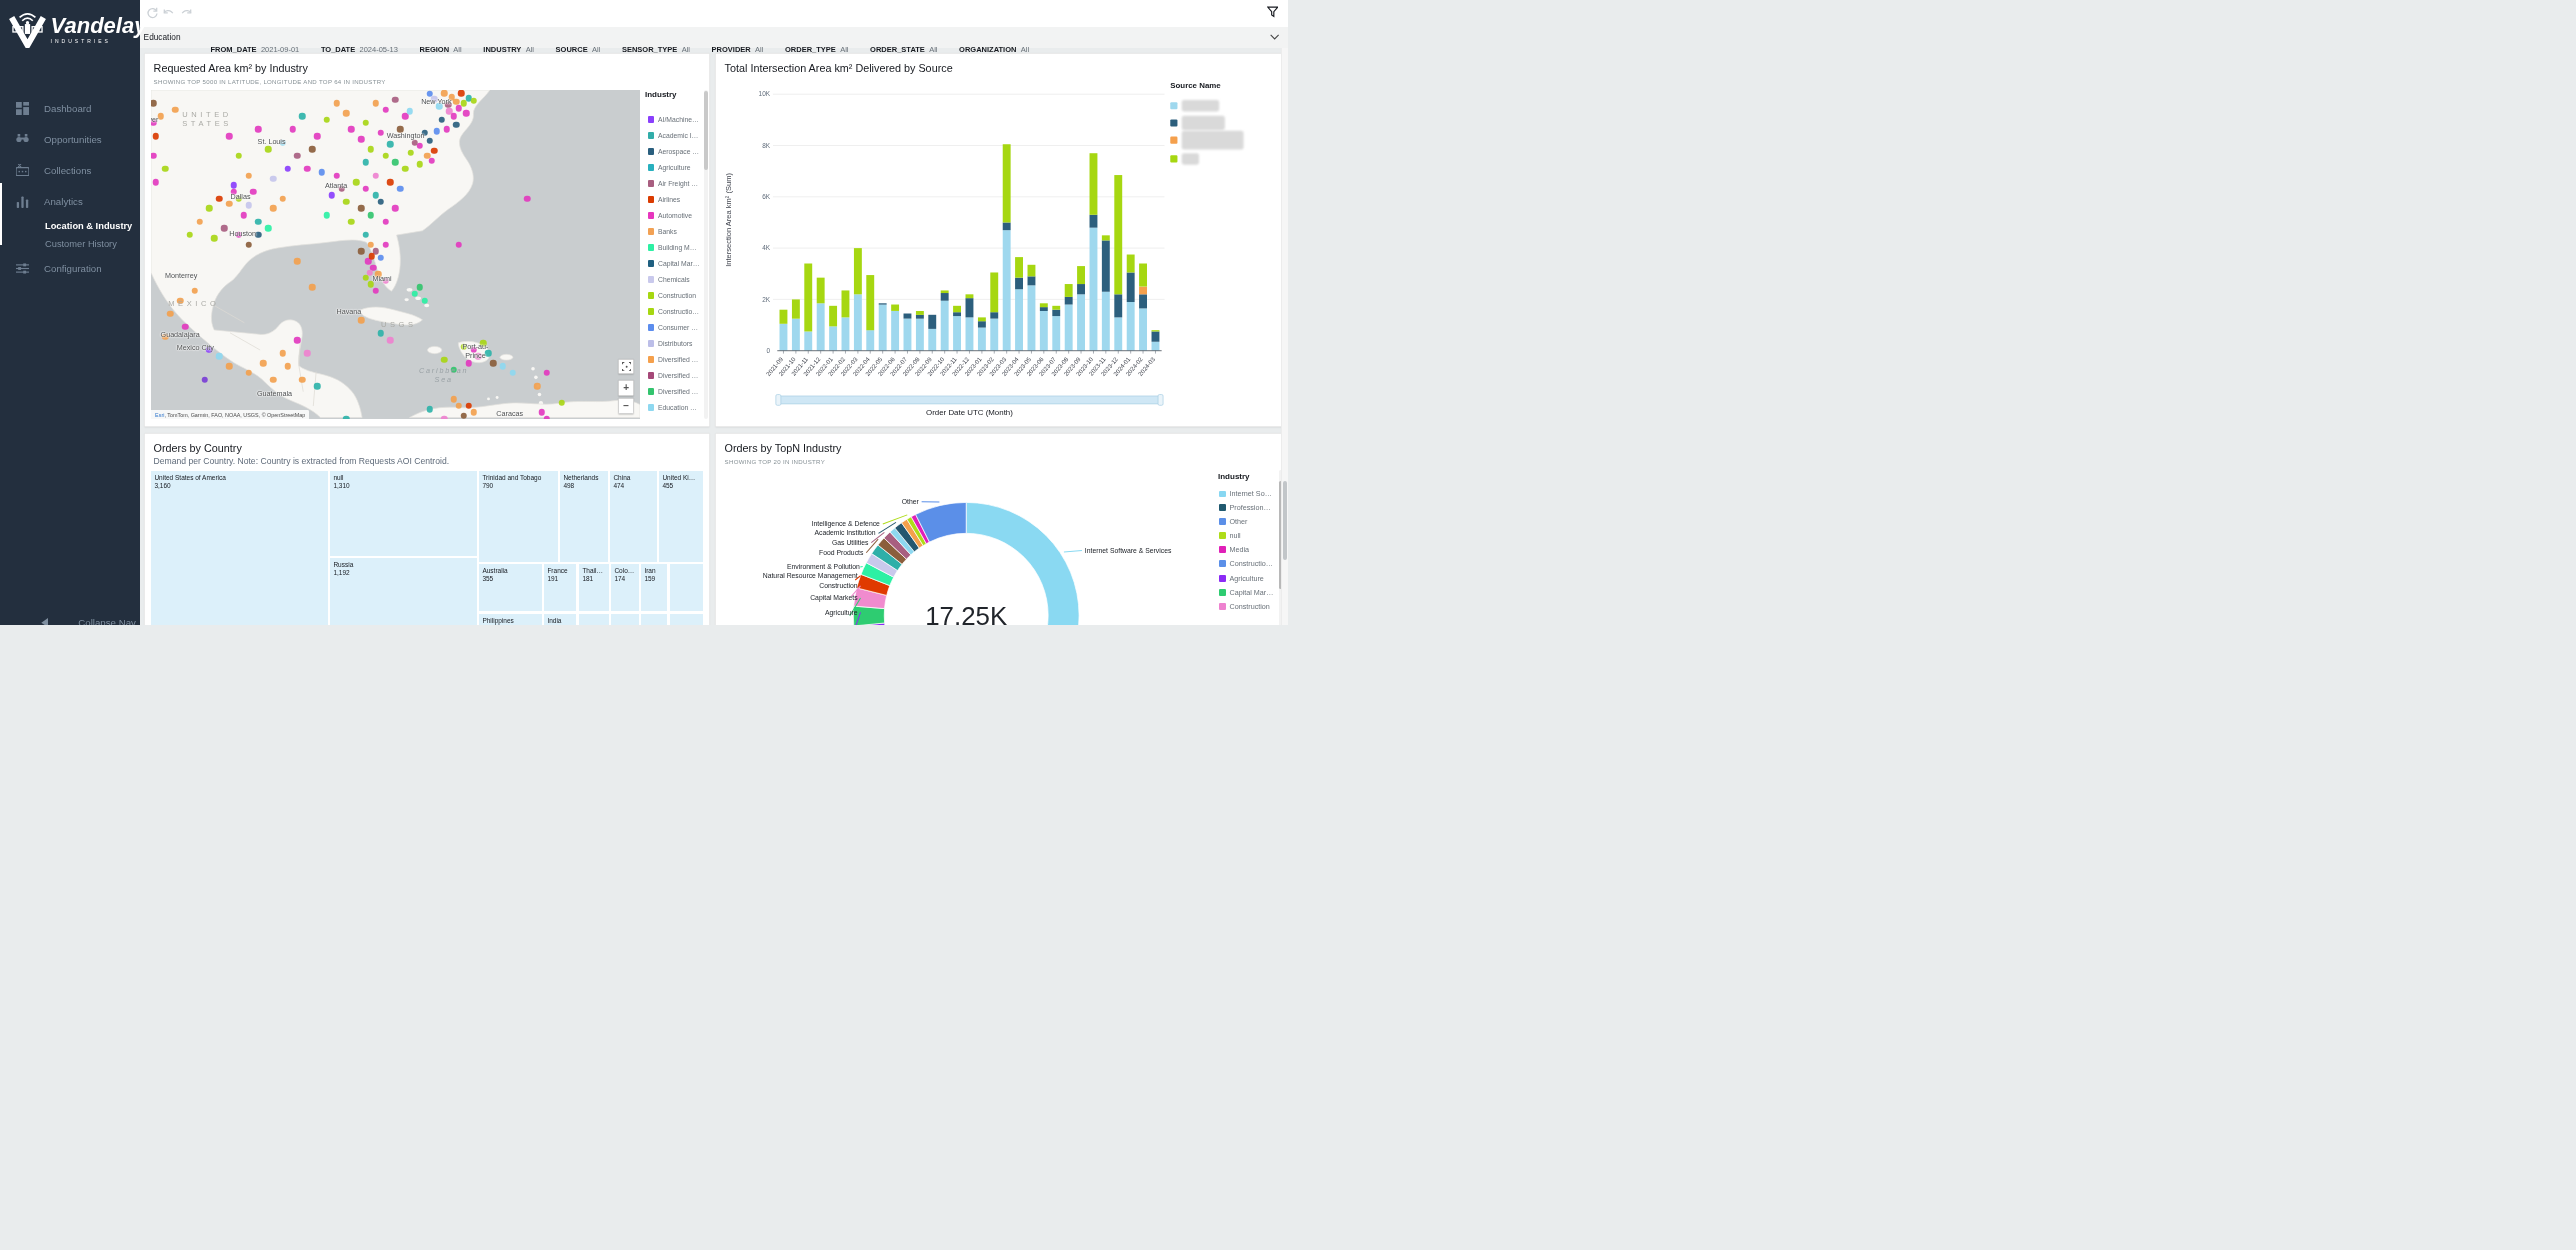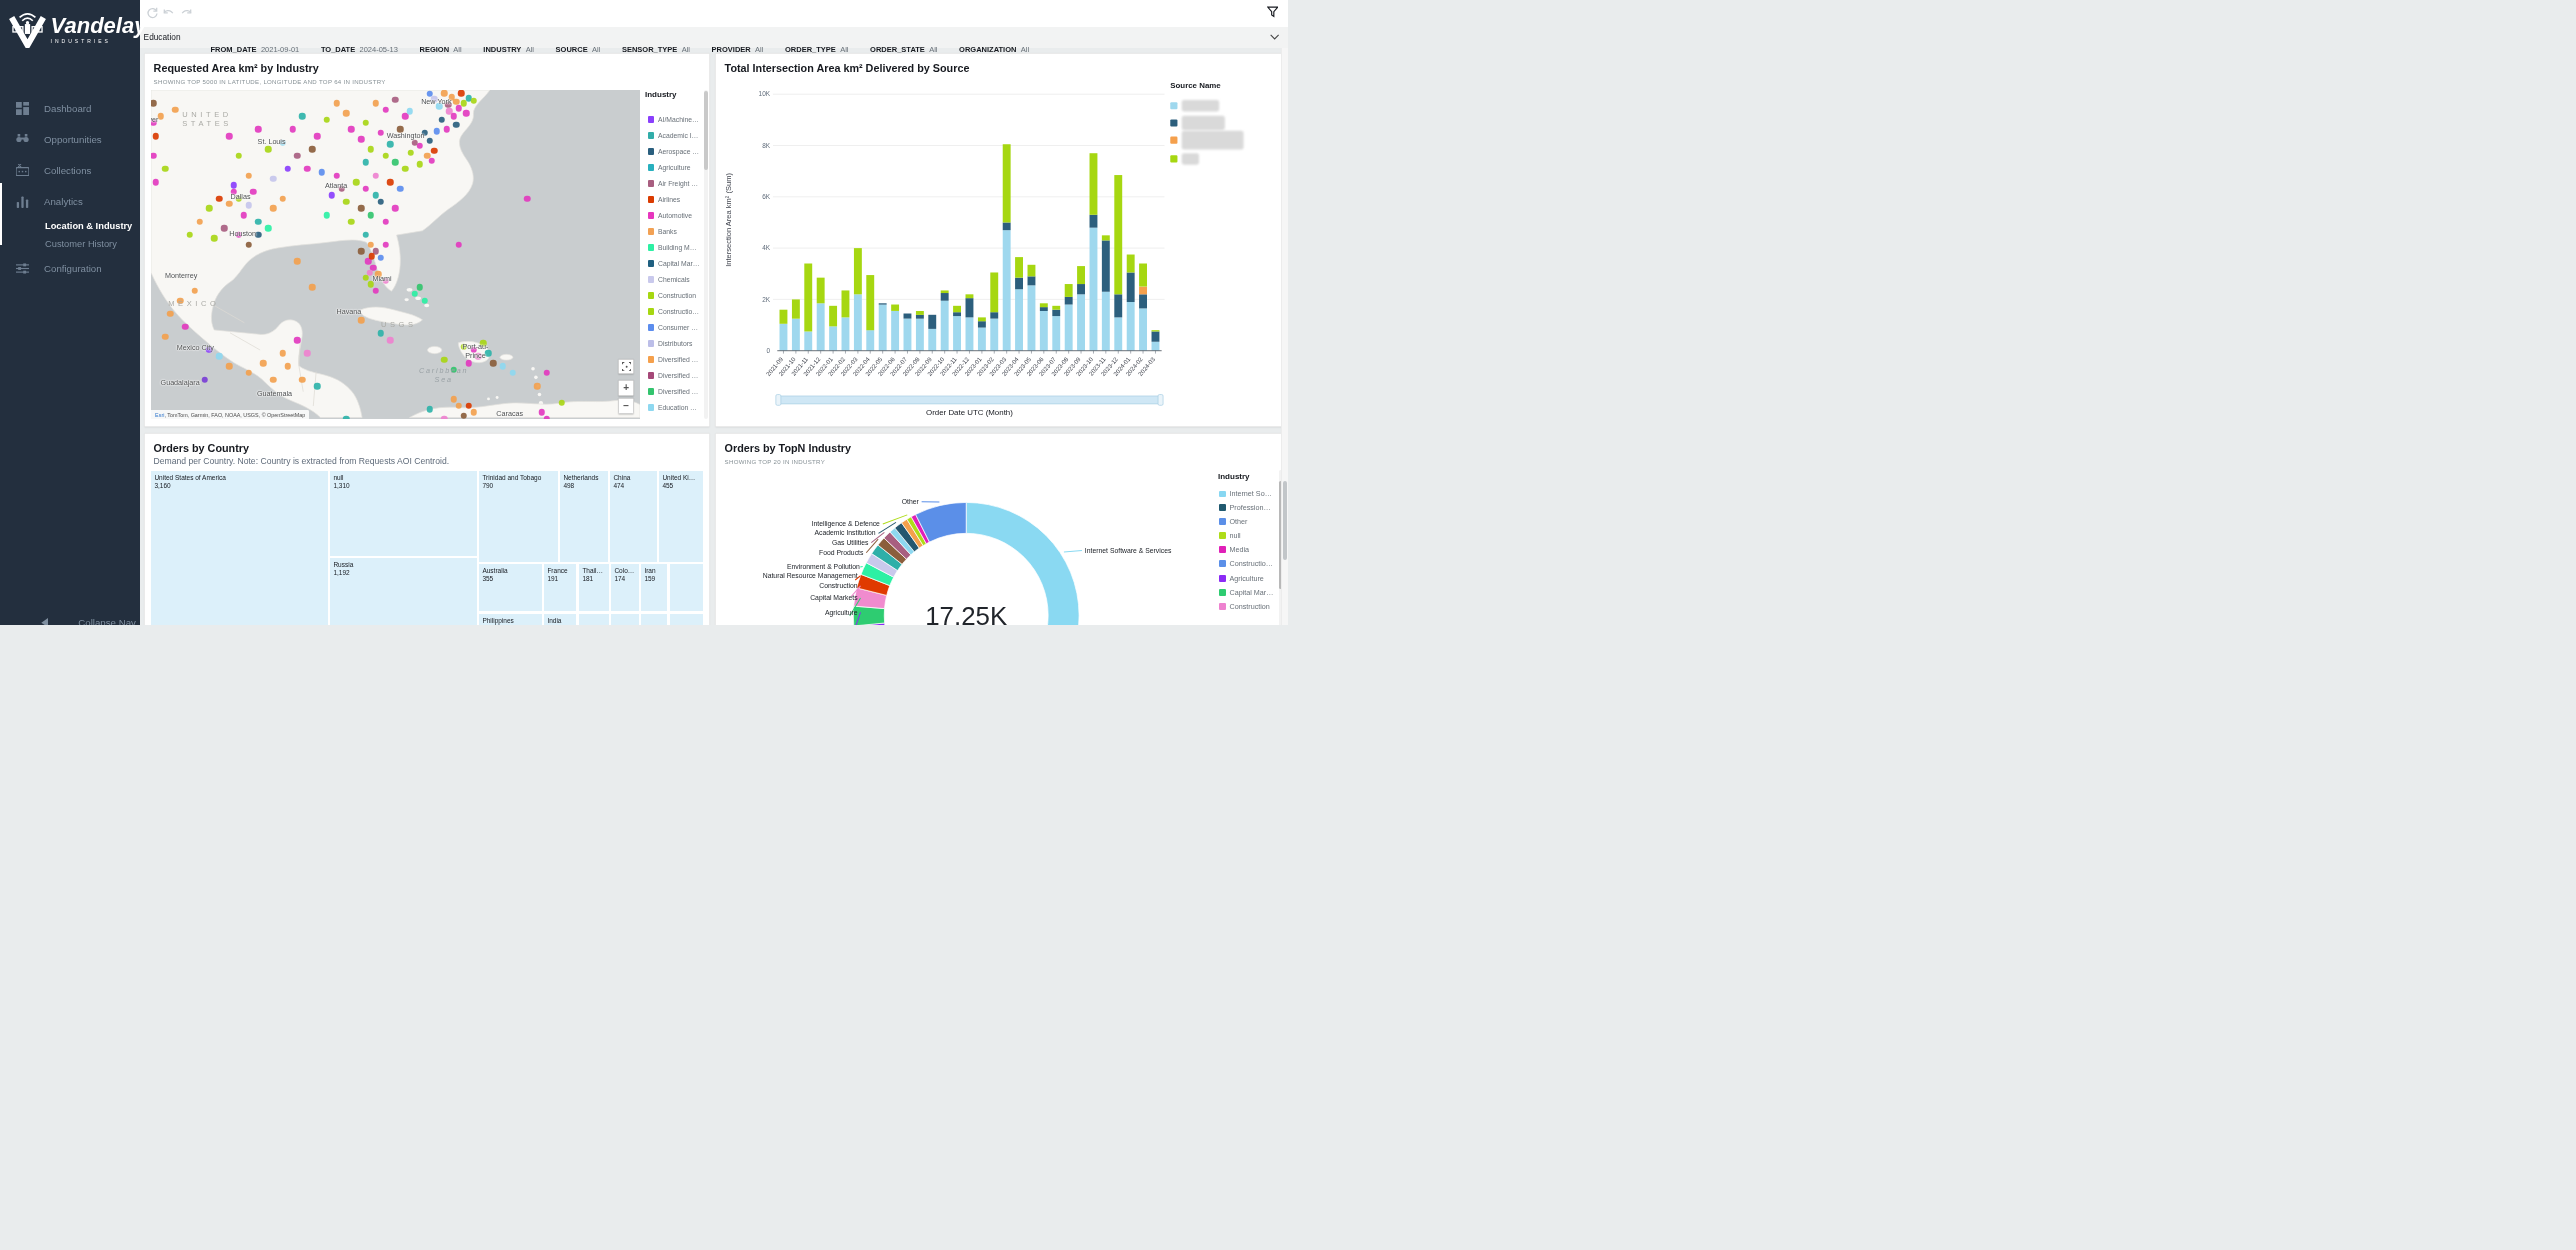--- a/index.html
+++ b/index.html
@@ -30,21 +30,21 @@
   .filter{display:flex;align-items:baseline;gap:4.3px;font-size:7.5px;white-space:nowrap;cursor:pointer;}
   .filter b{font-weight:bold;color:#16191f;}
   .filter span{color:#687078;margin-top:24px;}
   #cb-chevron{position:absolute;right:8.6px;top:7.2px;width:9.3px;height:6.5px;cursor:pointer;}
   
   .panel{position:absolute;background:#fff;border:0.7px solid #eaeaea;border-radius:1.4px;box-shadow:0 0.7px 1.4px rgba(0,0,0,.05);}
   #map-panel{left:144px;top:53px;width:564px;height:372px;}
   #bar-panel{left:715px;top:53px;width:569px;height:372px;}
   #tree-panel{left:144px;top:433px;width:564px;height:203px;}
   #donut-panel{left:715px;top:433px;width:569px;height:203px;overflow:hidden;}
-  .p-title{position:absolute;left:8.6px;top:8px;font-size:10.8px;font-weight:700;color:#16191f;}
+  .p-title{position:absolute;left:8.6px;top:8px;font-size:10.8px;font-weight:400;color:#16191f;}
   .p-sub{position:absolute;left:8.6px;top:24.4px;font-size:6.1px;letter-spacing:0.3px;color:#879196;text-transform:uppercase;}
   .p-note{position:absolute;left:8.6px;top:22px;font-size:8.6px;color:#5f6b7a;}
   
   #map-canvas{position:absolute;left:5.8px;top:36px;width:489px;height:329px;overflow:hidden;background:#c9cdcf;cursor:grab;}
   #map-canvas svg.land{position:absolute;left:0;top:0;}
   .dot{position:absolute;width:6.5px;height:6.5px;border-radius:50%;opacity:.92;transform:translate(-50%,-50%);}
   .city{position:absolute;font-size:7.2px;color:#4d4f50;transform:translate(-50%,-50%);white-space:pre;text-align:center;
         text-shadow:0 0 2.2px #fff,0 0 2.2px #fff,0 0 1.4px #fff;line-height:1.25;}
   .region{letter-spacing:3.6px;color:#aaaaa5;font-size:7.5px;text-shadow:none;}
   .sea-label{font-style:italic;color:#9aa2a6;letter-spacing:1.8px;text-shadow:none;}
@@ -443,21 +443,21 @@
         <div class="city" style="left: 58.4%; top: 3.3%;">New York</div>
         <div class="city" style="left: 52.1%; top: 13.8%;">Washington</div>
         <div class="city" style="left: 37.9%; top: 28.9%;">Atlanta</div>
         <div class="city" style="left: 15.9%; top: 32.2%; padding-left: 24px;">Dallas</div>
         <div class="city" style="left: 18.8%; top: 43.4%;">Houston</div>
         <div class="city" style="left: 6.2%; top: 56.1%;">Monterrey</div>
         <div class="city" style="left: 47.3%; top: 57%;">Miami</div>
         <div class="city" style="left: 40.5%; top: 67.1%;">Havana</div>
         <div class="city region" style="left: 8.8%; top: 64.9%;">MÉXICO</div>
         <div class="city region" style="left: 50.7%; top: 71.5%;">USGS</div>
-        <div class="city" style="left: 6%; top: 74.1%; margin-top: 48px;">Guadalajara</div>
+        <div class="city" style="left: 6%; top: 74.1%;">Guadalajara</div>
         <div class="city" style="left: 9.1%; top: 78.1%;">Mexico City</div>
         <div class="city" style="left: 25.3%; top: 92.1%;">Guatemala</div>
         <div class="city" style="left: 66.4%; top: 79.4%;">Port-au-
 Prince</div>
         <div class="city sea-label" style="left: 59.9%; top: 86.6%;">Caribbean
 Sea</div>
         <div class="city" style="left: 73.4%; top: 98.2%;">Caracas</div>
       </div>
     <div id="attribution"><a>Esri</a><span>, TomTom, Garmin, FAO, NOAA, USGS, © OpenStreetMap</span></div>
     <div class="map-btn" id="btn-fit">

